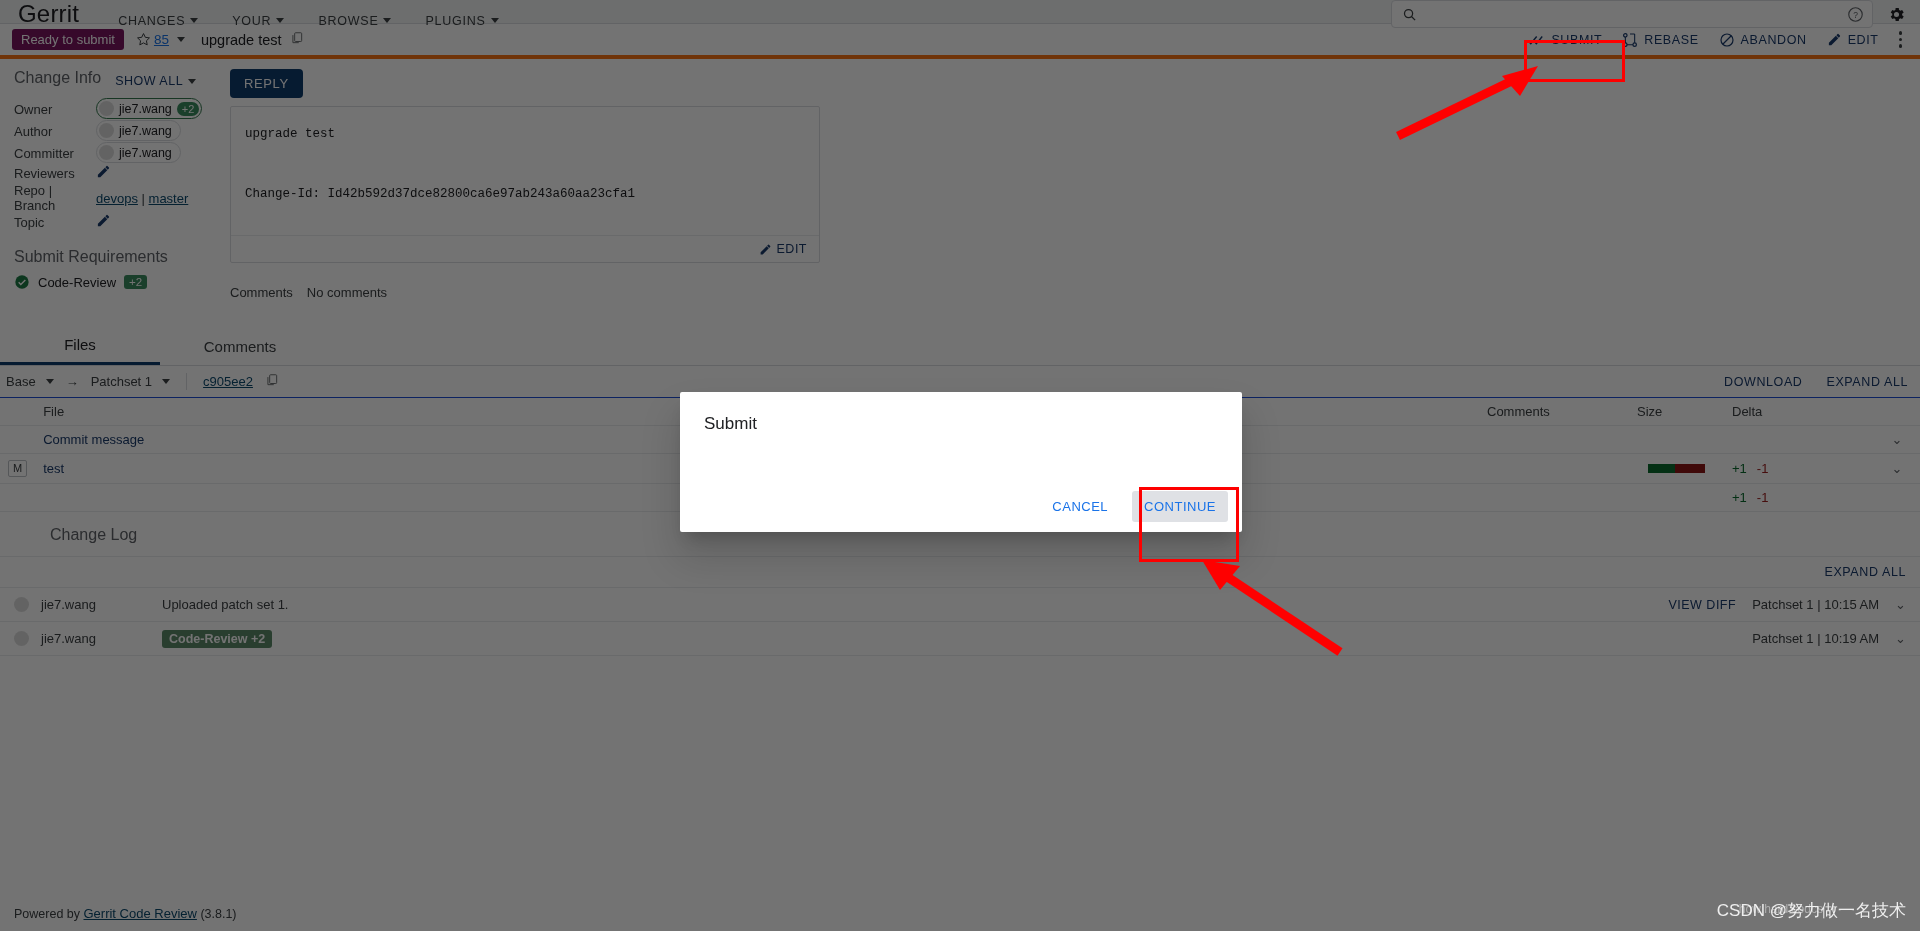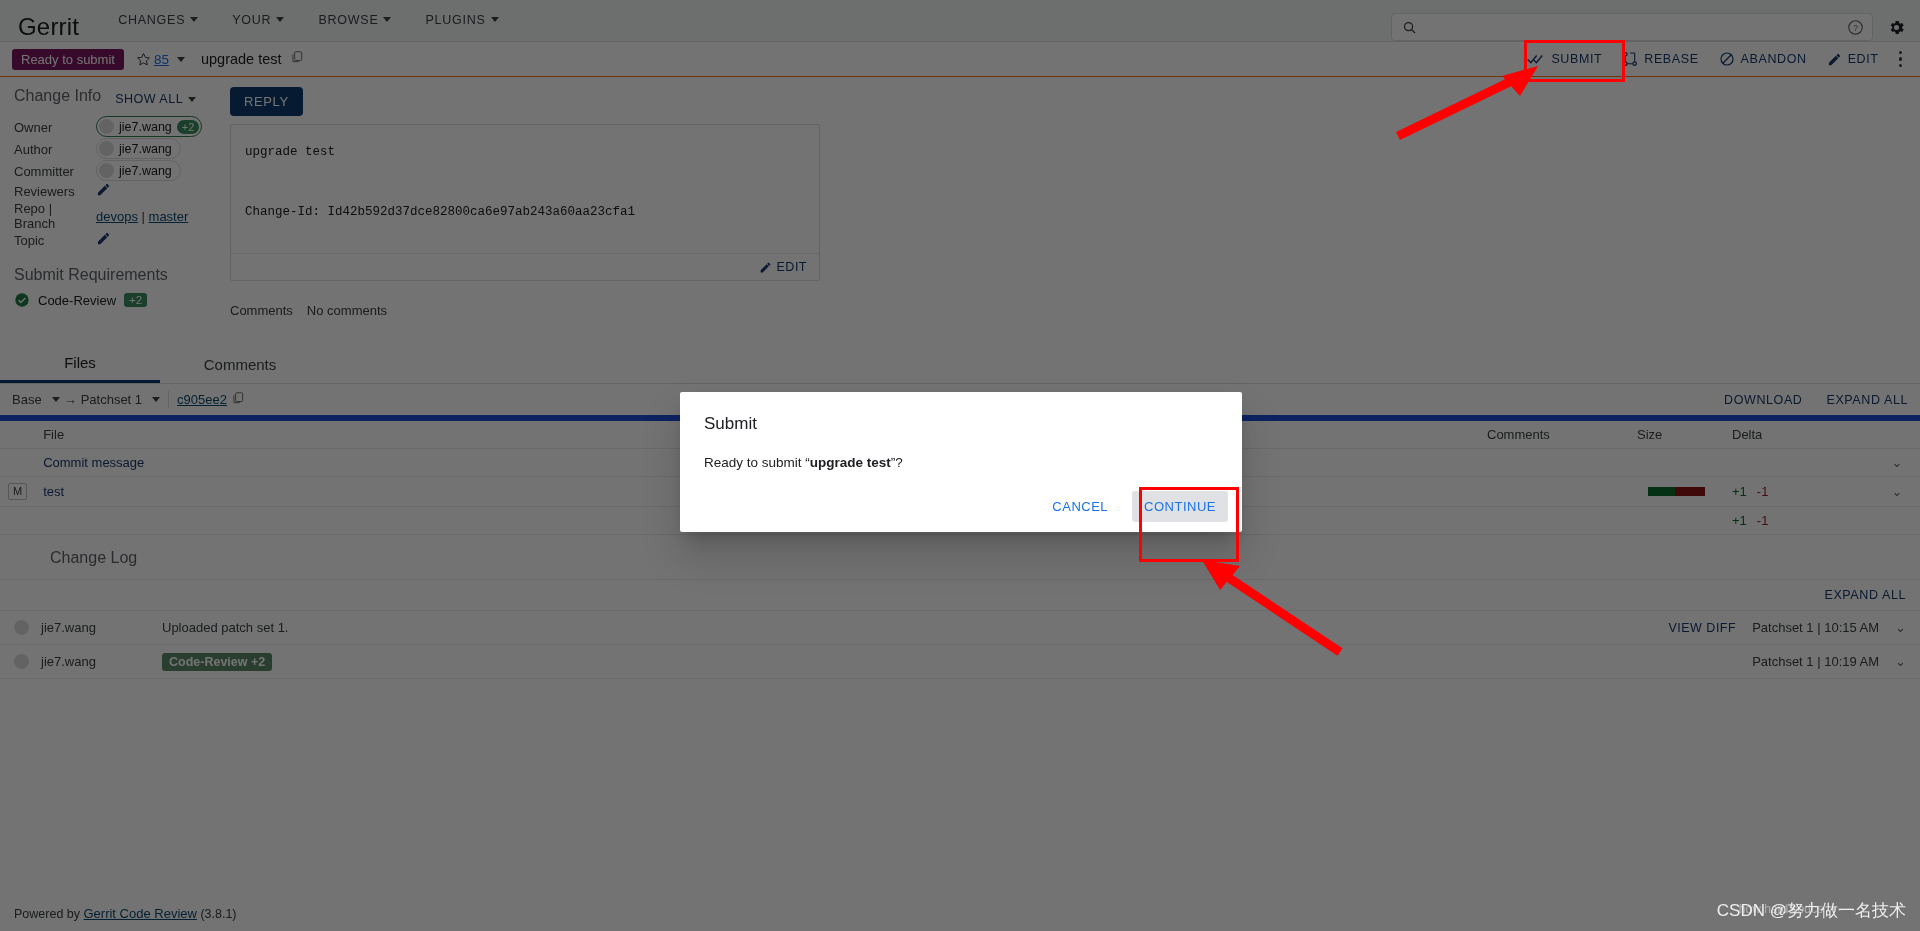--- a/index.html
+++ b/index.html
@@ -17,24 +17,24 @@
   }
   #scrim {
     position: absolute; inset: 0;
     background: rgba(0,0,0,0.55);
     z-index: 500;
   }
 
   
   .header {
     position: relative;
-    height: 42px;
+    height: 24px;
     background: #f1f3f4;
     display: flex;
-    align-items: flex-end;
+    align-items: flex-start;
     padding: 0 14px 0 18px;
     border-bottom: 1px solid #dadce0;
   }
   .brand {
     font-size: 24px;
     color: #202124;
     letter-spacing: .2px;
     margin-right: 22px;
     font-weight: 400;
   }
@@ -82,21 +82,21 @@
     margin-left: 9px;
   }
   .icon-btn { cursor: pointer; display:flex; align-items:center; }
 
   
   .change-bar {
     height: 35px;
     display: flex;
     align-items: center;
     padding: 0 12px 0 12px;
-    border-bottom: 1px solid #f97316;
+    border-bottom: 4px solid #f97316;
     background: #ffffff;
   }
   .status-chip {
     background: #7b1560;
     color: #ffffff;
     font-size: 13px;
     padding: 3px 9px;
     border-radius: 3px;
     margin-right: 12px;
     white-space: nowrap;
@@ -219,23 +219,23 @@
   .tab {
     font-size:15px; color:#3c4043;
     padding: 10px 0 9px 0;
     width: 160px; text-align:center;
     cursor:pointer;
   }
   .tab.active { color:#202124; border-bottom: 3px solid #0f3c6e; }
 
   .files-ctrl {
     display:flex; align-items:center;
-    padding: 7px 12px 7px 12px;
-    border-bottom:6px solid #1d4ed8;
-    gap: 4px;
+    padding: 7px 12px 7px 6px;
+    border-bottom:1px solid #1d4ed8;
+    gap: 12px;
     font-size:13px; color:#3c4043;
   }
   .dd { display:flex; align-items:center; gap:5px; cursor:pointer;}
   .sep-vert { width:1px; height:17px; background:#dadce0; margin:0 4px;}
   .files-ctrl-right { margin-left:auto; display:flex; gap:24px; }
   .toolact { color:#1a3a6b; font-size:12.5px; letter-spacing:.6px; cursor:pointer;}
 
   table.files { width:100%; border-collapse: collapse; font-size:13px;}
   table.files th {
     font-weight:400; color:#3c4043; text-align:left;
@@ -623,23 +623,20 @@
 
   <div class="footer">
     <span>Powered by </span><span class="link">Gerrit Code Review</span><span> (3.8.1)</span>
   </div>
 </div>
 
 <div id="scrim"></div>
 
 <div class="modal">
   <div class="modal-title">Submit</div>
-  <div class="modal-body">
-    <span>Ready to submit “</span><b>upgrade test</b><span>”?</span>
-  </div>
   <div class="modal-actions">
     <button class="mbtn">CANCEL</button>
     <button class="mbtn primary">CONTINUE</button>
   </div>
 </div>
 
 <div class="hl-rect" style="left:1524px; top:40px; width:101px; height:42px;"></div>
 <div class="hl-rect" style="left:1139px; top:487px; width:100px; height:75px;"></div>
 
 <svg class="annot-arrow" style="left:1390px; top:62px;" width="160" height="80" viewBox="0 0 160 80">

